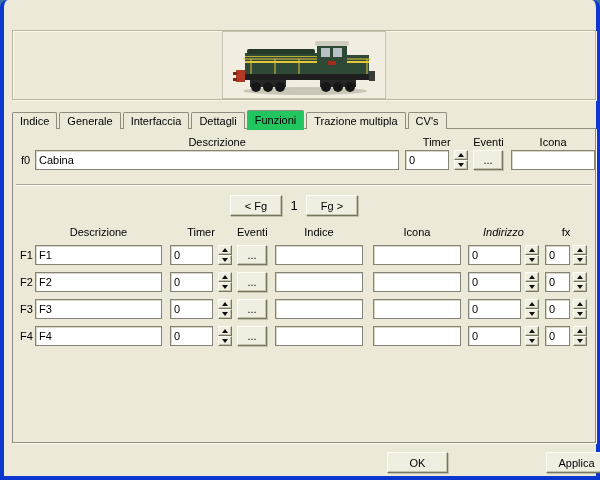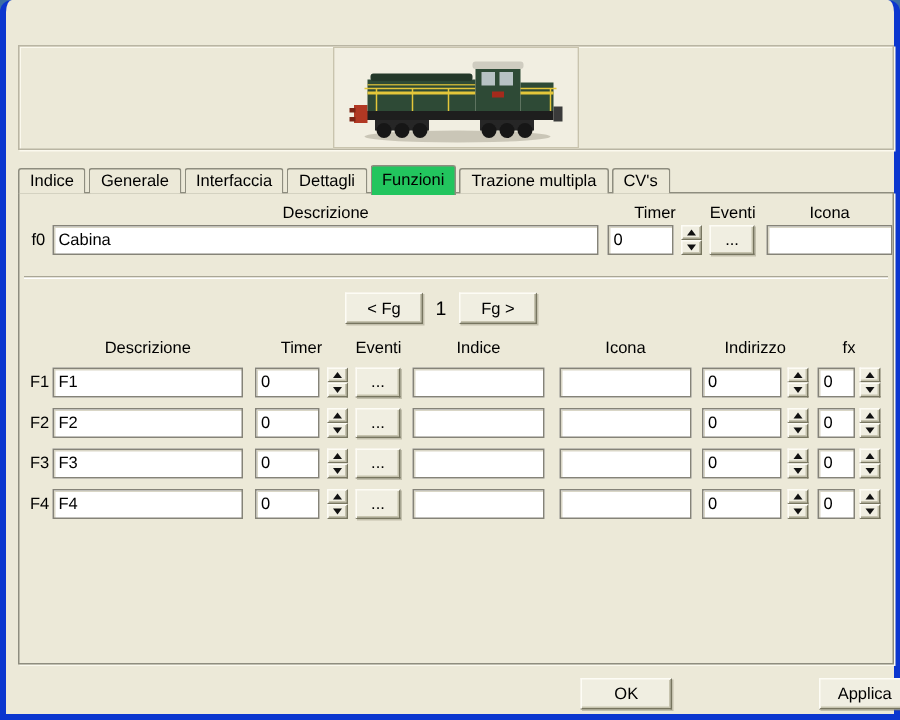--- a/index.html
+++ b/index.html
@@ -155,21 +155,21 @@
   .c-icona { width: 88px; margin-left: 10px; }
   .c-indir { width: 53px; margin-left: 7px; }
   .c-spin2 { margin-left: 4px; }
   .c-fx    { width: 25px; margin-left: 6px; }
   .c-spin3 { margin-left: 3px; }
   .h-desc  { width: 127px; margin-left: 22px; }
   .h-timer { width: 62px; margin-left: 8px; }
   .h-eventi{ width: 30px; margin-left: 5px; }
   .h-suono { width: 88px; margin-left: 8px; }
   .h-icona { width: 88px; margin-left: 10px; }
-  .h-indir { width: 71px; margin-left: 7px; }
+  .h-indir { width: 71px; margin-left: 7px; font-style: italic; }
   .h-fx    { width: 42px; margin-left: 6px; }
   
   .footer-btn { position: absolute; height: 21px; }
   .btn-ok      { left: 383px; top: 452px; width: 61px; }
   .btn-annulla { left: 464px; top: 452px; width: 60px; }
   .btn-applica { left: 529px; top: 452px; width: 61px; margin-left: 13px; }
 </style>
 </head>
 <body>
 

